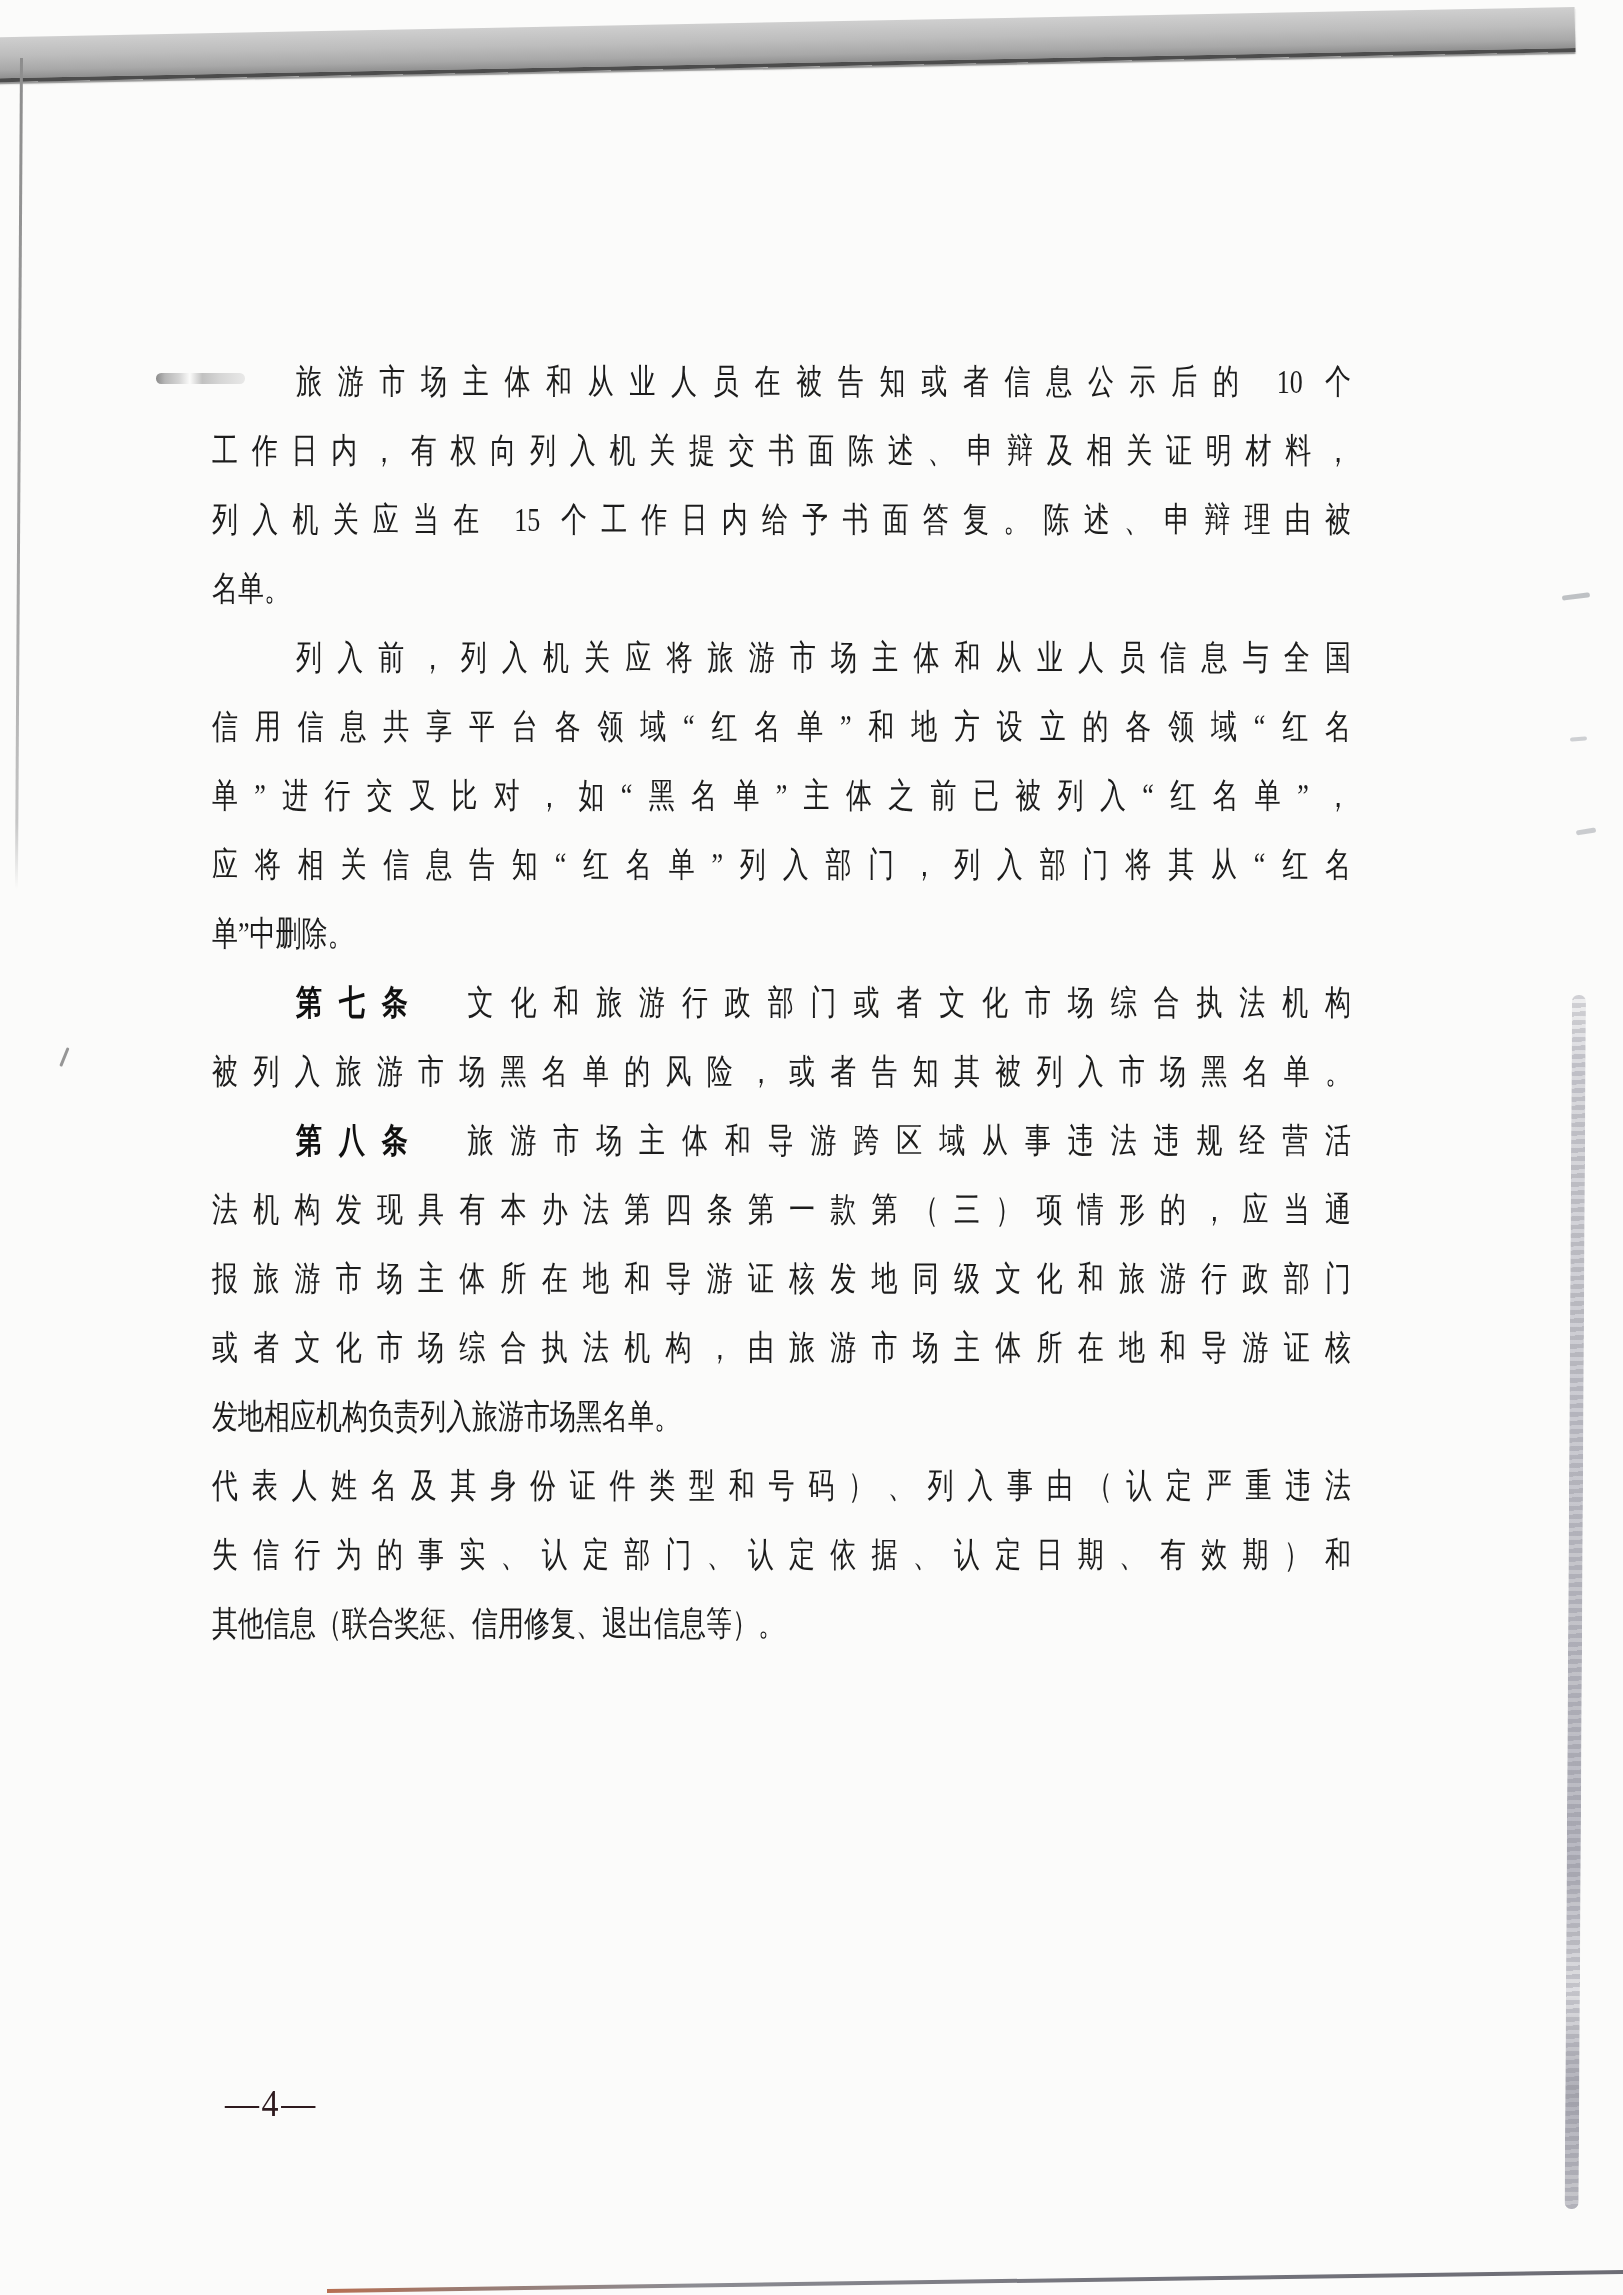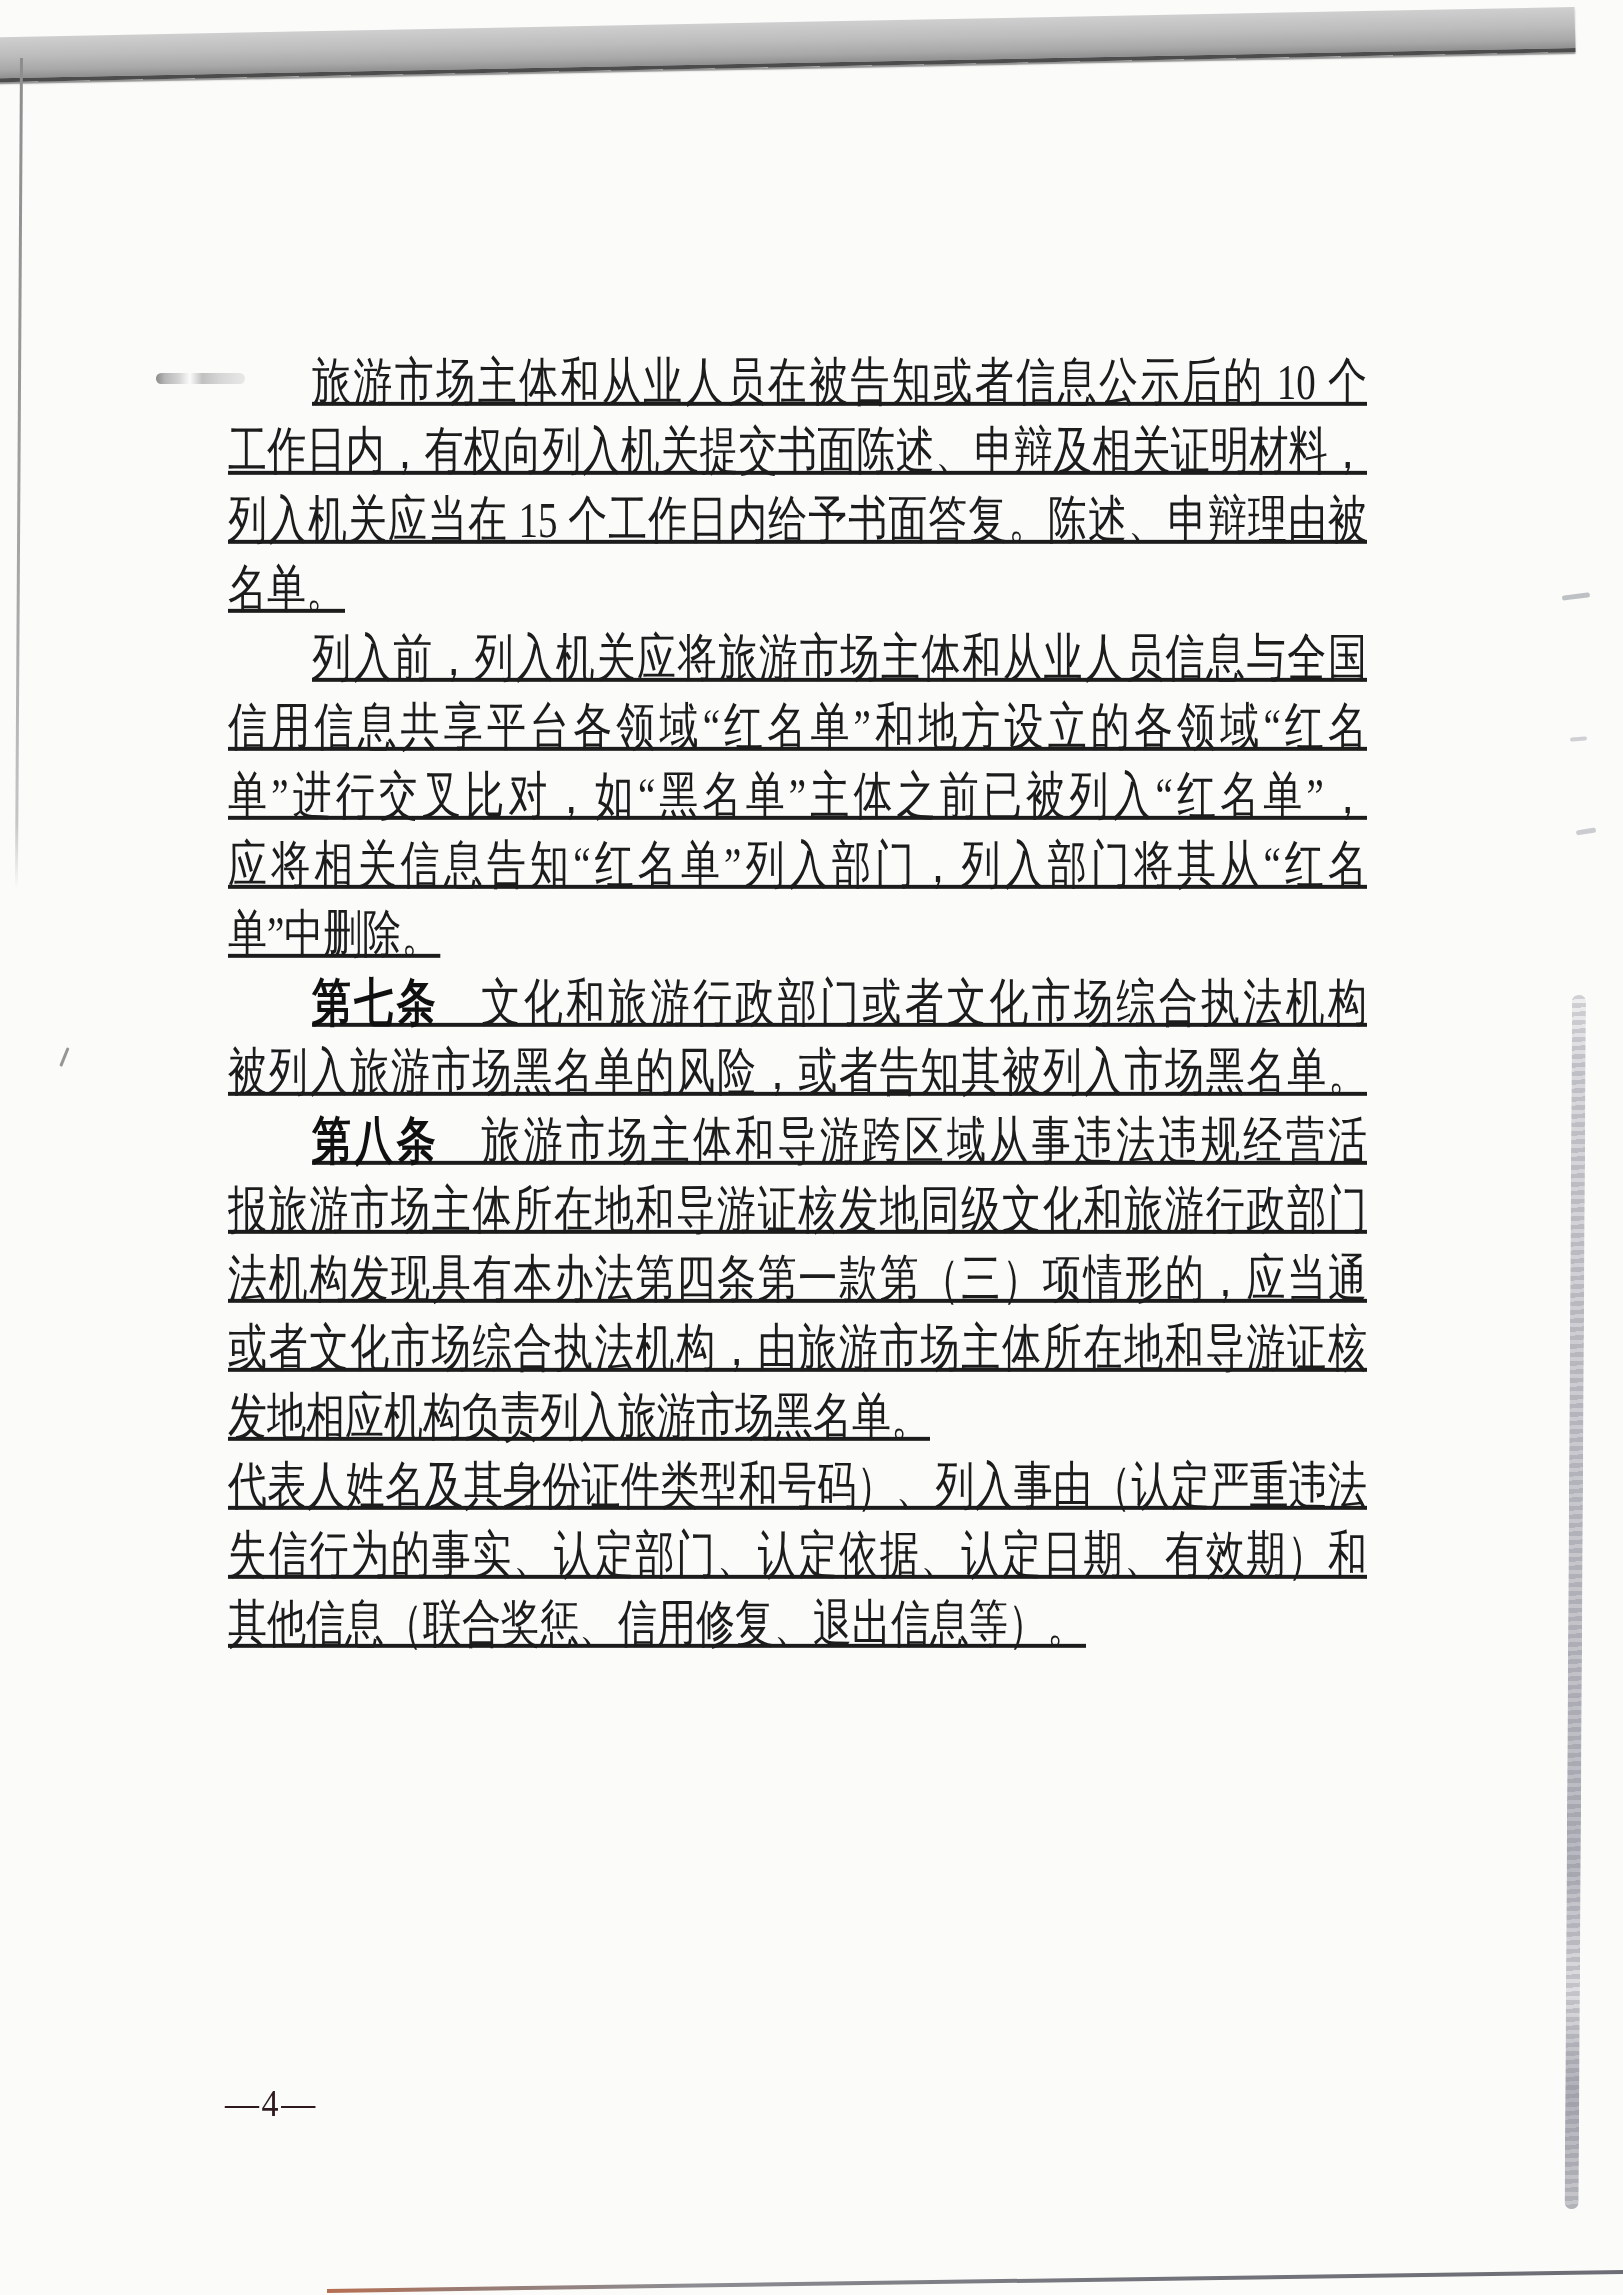--- a/index.html
+++ b/index.html
@@ -53,24 +53,23 @@
   .ink-slash{
     position:absolute;left:63px;top:1047px;width:2.6px;height:19.6px;
     background:#7d7d7d;transform:rotate(22deg);border-radius:1.3px;opacity:.8;
   }
   .margin-speck{position:absolute;background:#aaadb2;border-radius:2.6px;opacity:.75;}
   .speck-1{left:1562px;top:594px;width:27.5px;height:5.2px;transform:rotate(-7deg);}
   .speck-2{left:1570px;top:737px;width:17px;height:3.9px;transform:rotate(-5deg);opacity:.55;}
   .speck-3{left:1576px;top:829px;width:19.6px;height:4.6px;transform:rotate(-9deg);opacity:.6;}
   
   .doc{
-    position:absolute;left:228px;top:348px;width:1139px;
+    position:absolute;left:212px;top:348px;width:1139px;
     color:var(--ink);
-    font-size:39px;
-    text-decoration:underline;
+    font-size:26px;
   }
   .line{height:69px;line-height:69px;overflow:visible;}
   .line .tx{
     display:block;
     text-align:justify;
     text-align-last:justify;
     text-justify:inter-character;
     transform:scaleY(1.32);
     transform-origin:50% 55%;
     white-space:normal;
@@ -132,24 +131,24 @@
       <div class="line ind">
         <span class="tx"><b class="hd">第七条</b>　文化和旅游行政部门或者文化市场综合执法机构</span>
       </div>
       <div class="line">
         <span class="tx">被列入旅游市场黑名单的风险，或者告知其被列入市场黑名单。</span>
       </div>
       <div class="line ind">
         <span class="tx"><b class="hd">第八条</b>　旅游市场主体和导游跨区域从事违法违规经营活</span>
       </div>
       <div class="line">
-        <span class="tx">报旅游市场主体所在地和导游证核发地同级文化和旅游行政部门</span>
+        <span class="tx">法机构发现具有本办法第四条第一款第（三）项情形的，应当通</span>
       </div>
       <div class="line">
-        <span class="tx">法机构发现具有本办法第四条第一款第（三）项情形的，应当通</span>
+        <span class="tx">报旅游市场主体所在地和导游证核发地同级文化和旅游行政部门</span>
       </div>
       <div class="line">
         <span class="tx">或者文化市场综合执法机构，由旅游市场主体所在地和导游证核</span>
       </div>
       <div class="line short">
         <span class="tx">发地相应机构负责列入旅游市场黑名单。</span>
       </div>
       <div class="line">
         <span class="tx">代表人姓名及其身份证件类型和号码）、列入事由（认定严重违法</span>
       </div>

